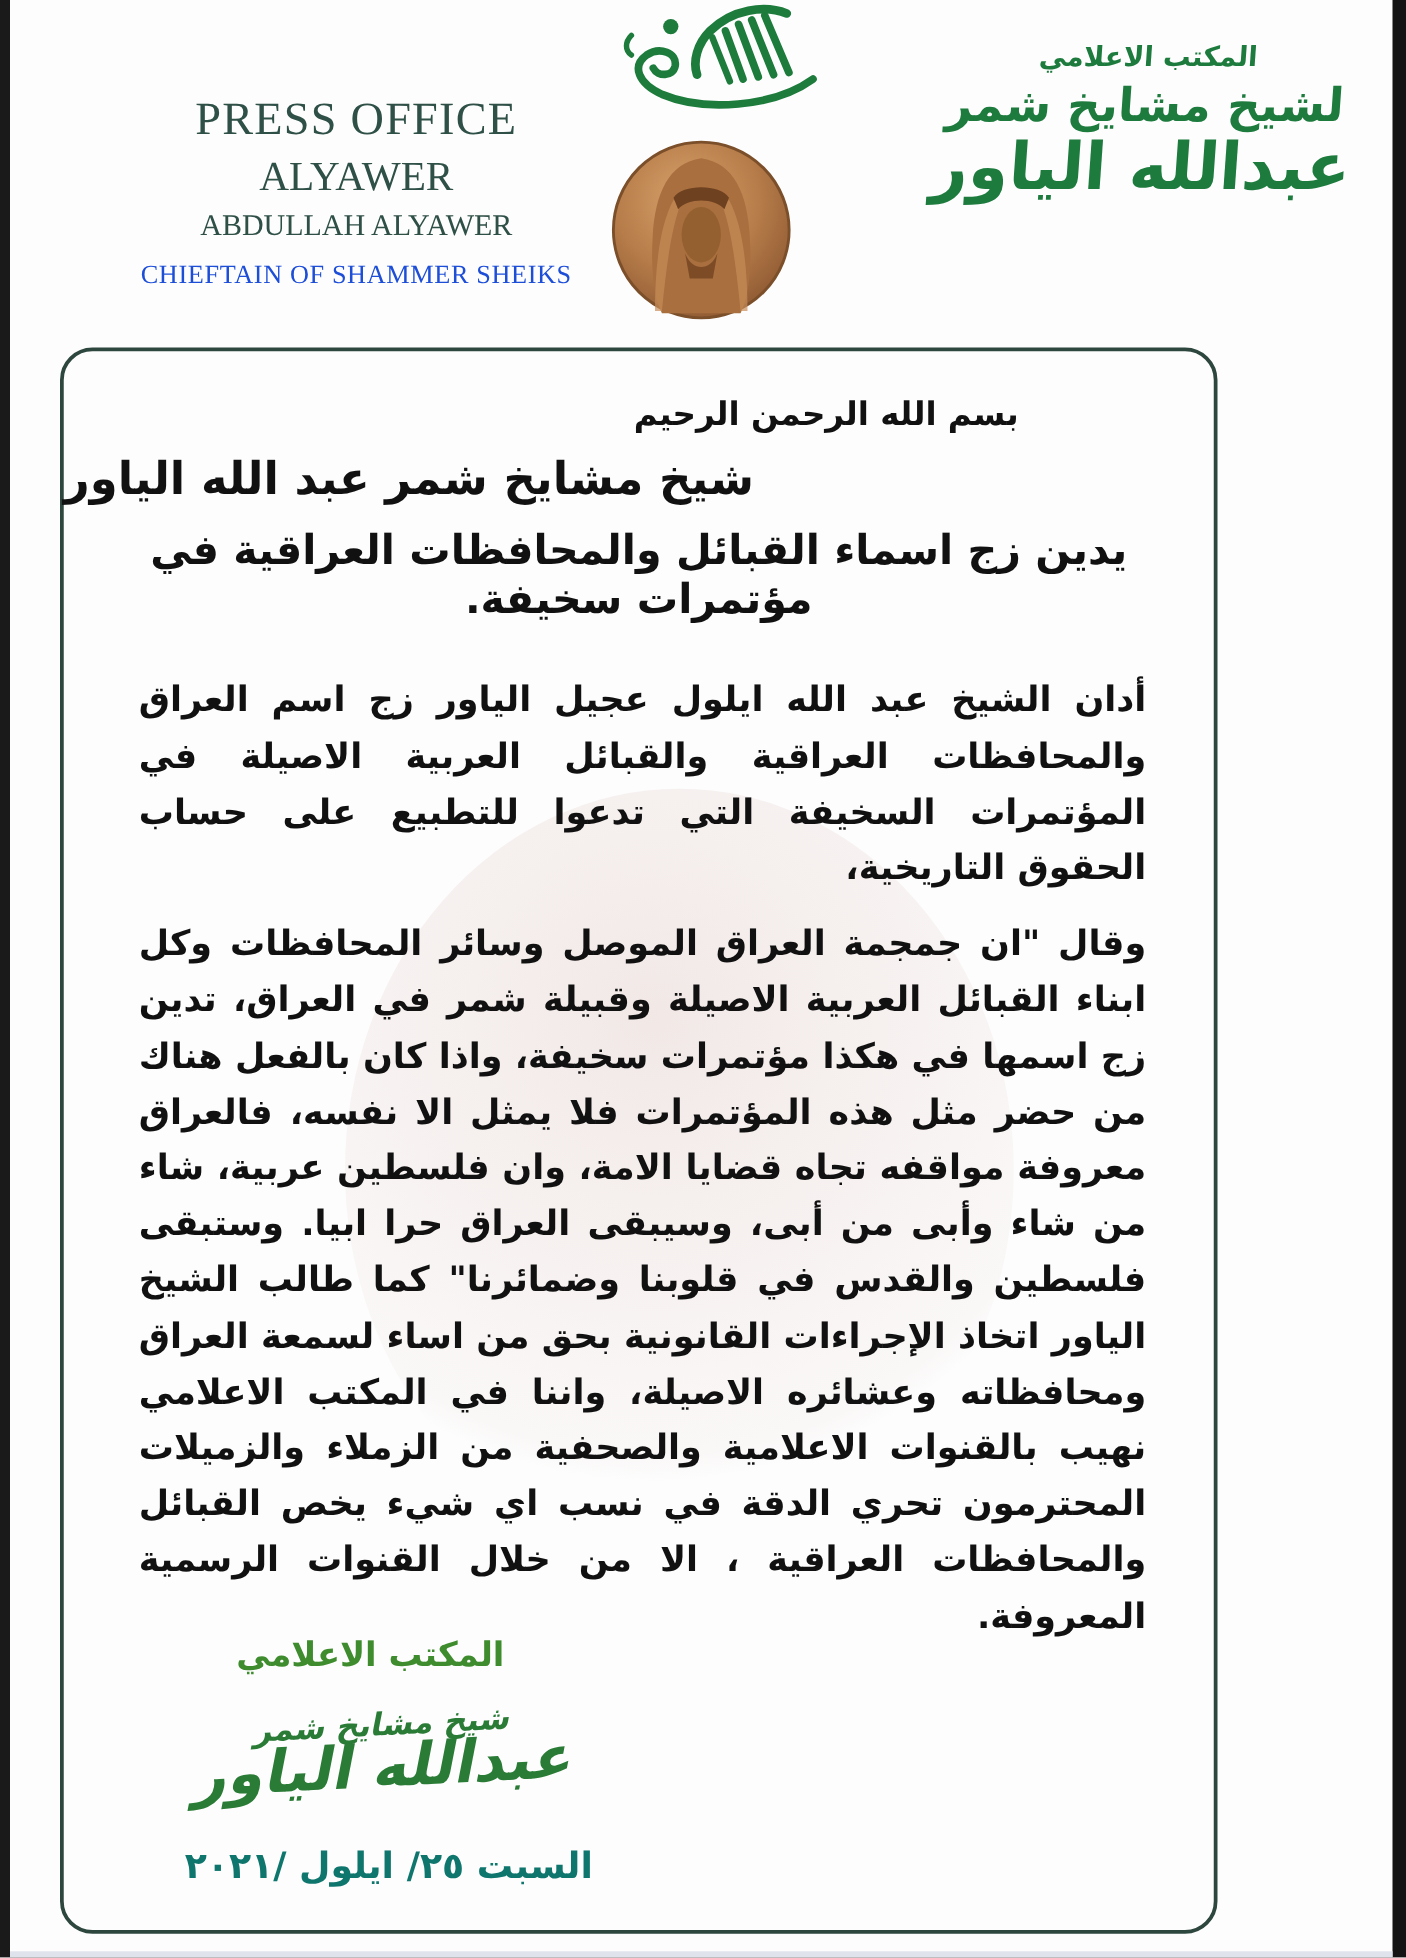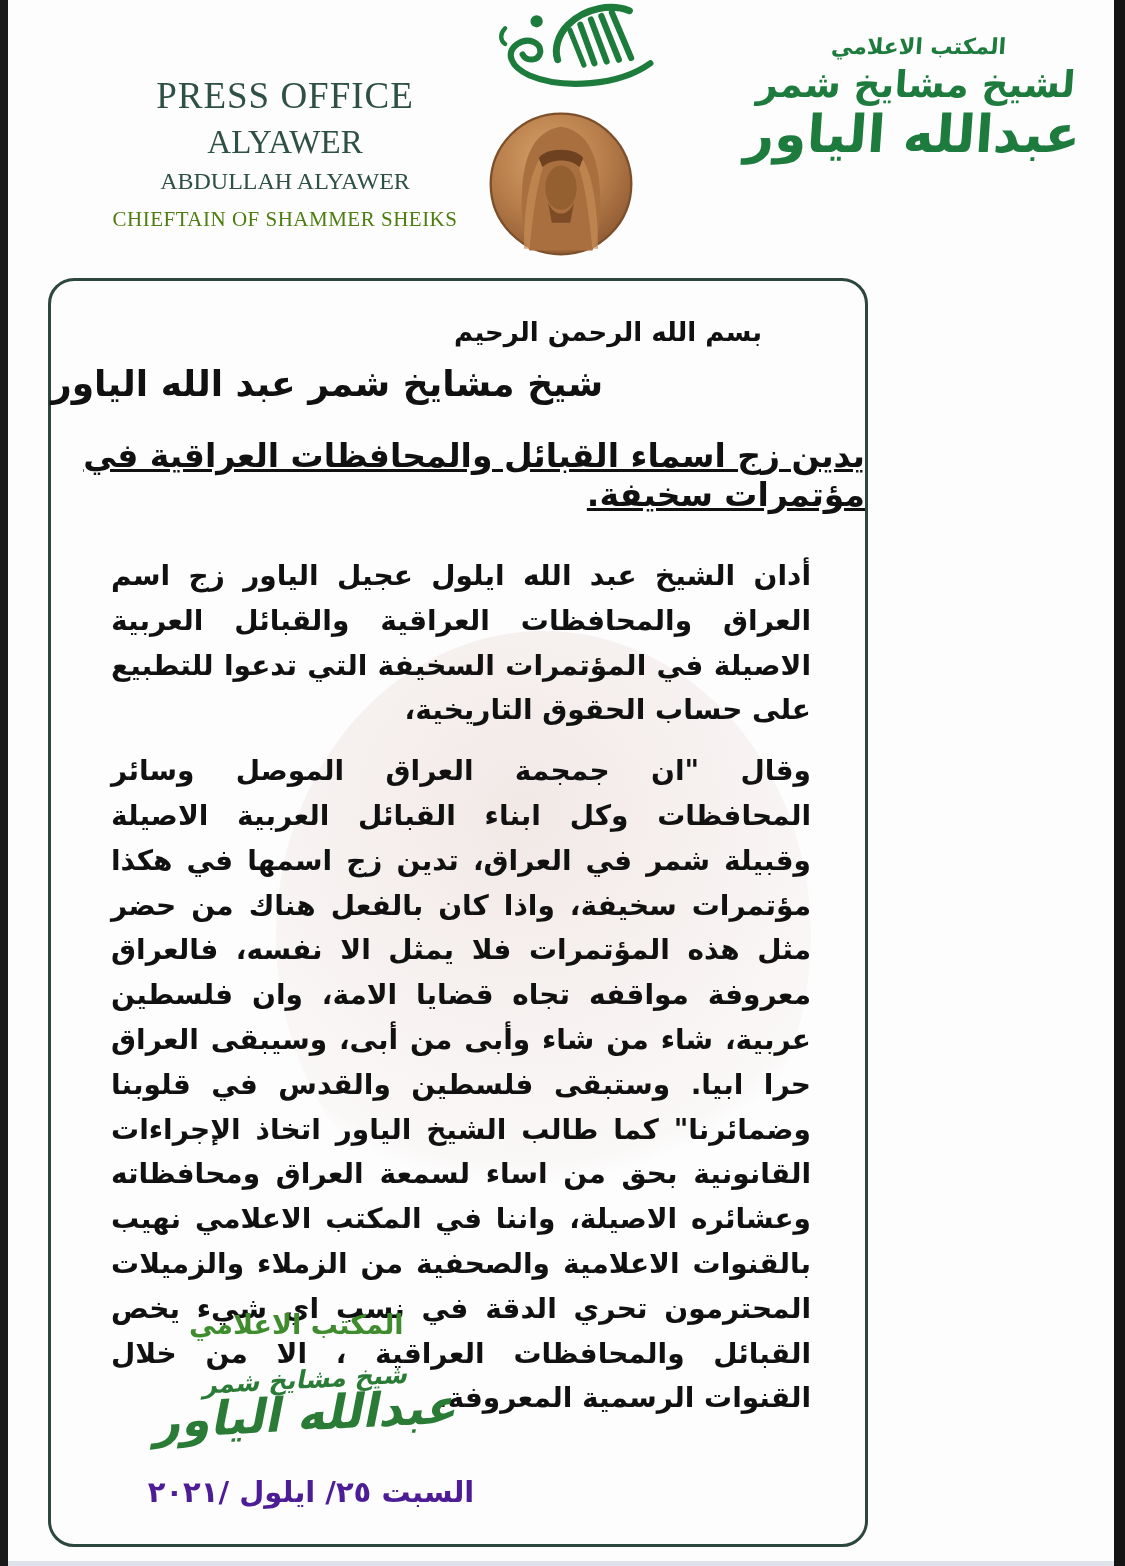--- a/index.html
+++ b/index.html
@@ -15,68 +15,68 @@
 
   
   .press-office {
     position:absolute; left:80px; top:74px; width:410px;
     text-align:center; color:#2f5047;
     font-family:"Liberation Serif", serif;
   }
   .po-line1 { font-size:37px; letter-spacing:1px; }
   .po-line2 { font-size:33px; margin-top:7px; }
   .po-line3 { font-size:24px; margin-top:7px; }
-  .po-line4 { font-size:21px; margin-top:12px; letter-spacing:0.5px; color:#4d7c0f; }
+  .po-line4 { font-size:21px; margin-top:12px; letter-spacing:0.5px; color:#1d4ed8; }
 
   .bismillah-emblem { position:absolute; left:472px; top:2px; width:215px; height:105px; }
   .medallion { position:absolute; left:487px; top:108px; width:148px; height:152px; }
 
   .office-logo {
     position:absolute; left:735px; top:34px; width:360px;
     direction:rtl; text-align:center; color:#1d7b3e;
     transform:skewX(-4deg);
   }
   .logo-line1 { font-size:22px; font-weight:bold; letter-spacing:1px; }
   .logo-line2 { font-size:37px; font-weight:bold; margin-top:4px; }
   .logo-line3 { font-size:52px; font-weight:bold; margin-top:-2px; }
 
   
   .letter {
-    position:absolute; left:48px; top:278px; width:820px; height:1269px;
+    position:absolute; left:48px; top:278px; width:926px; height:1269px;
     border:3px solid #2e473e; border-radius:26px;
     direction:rtl; color:#111;
   }
   .watermark {
     position:absolute; left:225px; top:350px; width:535px; height:610px;
     border-radius:50%;
     background:
       radial-gradient(circle at 46% 30%, rgba(201,160,150,0.22), rgba(208,174,166,0.13) 45%, rgba(214,186,178,0.08) 68%, rgba(214,186,178,0.0) 72%);
     pointer-events:none;
   }
   .letter-content { position:relative; z-index:1; height:100%; }
 
   .basmala { position:relative; left:150px; margin-top:36px; text-align:center;
              font-size:26px; font-weight:bold; }
   .letter-title { text-align:left; font-size:36px; font-weight:bold; margin-top:16px; }
-  .letter-subtitle { font-size:33px; font-weight:bold; margin-top:32px;text-decoration:underline; }
+  .letter-subtitle { text-align:center; font-size:33px; font-weight:bold; margin-top:16px; }
 
   .paragraphs { margin:40px 54px 0 60px; font-size:28px; font-weight:bold;
                 line-height:1.6; text-align:justify; }
   .paragraphs p + p { margin-top:16px; }
 
   .office-label { position:absolute; left:138px; top:992px;
                   color:#3f8c2f; font-size:27px; font-weight:bold; direction:rtl; }
 
   .signature-block { position:absolute; left:42px; top:1048px; width:430px;
                      text-align:center; color:#2a7b36; transform:rotate(-3deg); direction:rtl; }
   .sig-line1 { font-size:25px; font-weight:bold; transform:skewX(-14deg); letter-spacing:2px; }
   .sig-line2 { font-size:47px; font-weight:bold; transform:skewX(-14deg); margin-top:-8px; }
 
   .sig-date { position:absolute; left:70px; top:1158px; width:380px; text-align:center;
-              color:#4c1d95; font-size:29px; font-weight:bold; direction:rtl; }
+              color:#0f766e; font-size:29px; font-weight:bold; direction:rtl; }
 </style>
 </head>
 <body>
 
 <div class="page">
 
   <div class="scan-edge-left"></div>
   <div class="scan-edge-right"></div>
   <div class="scan-edge-bottom"></div>
 

